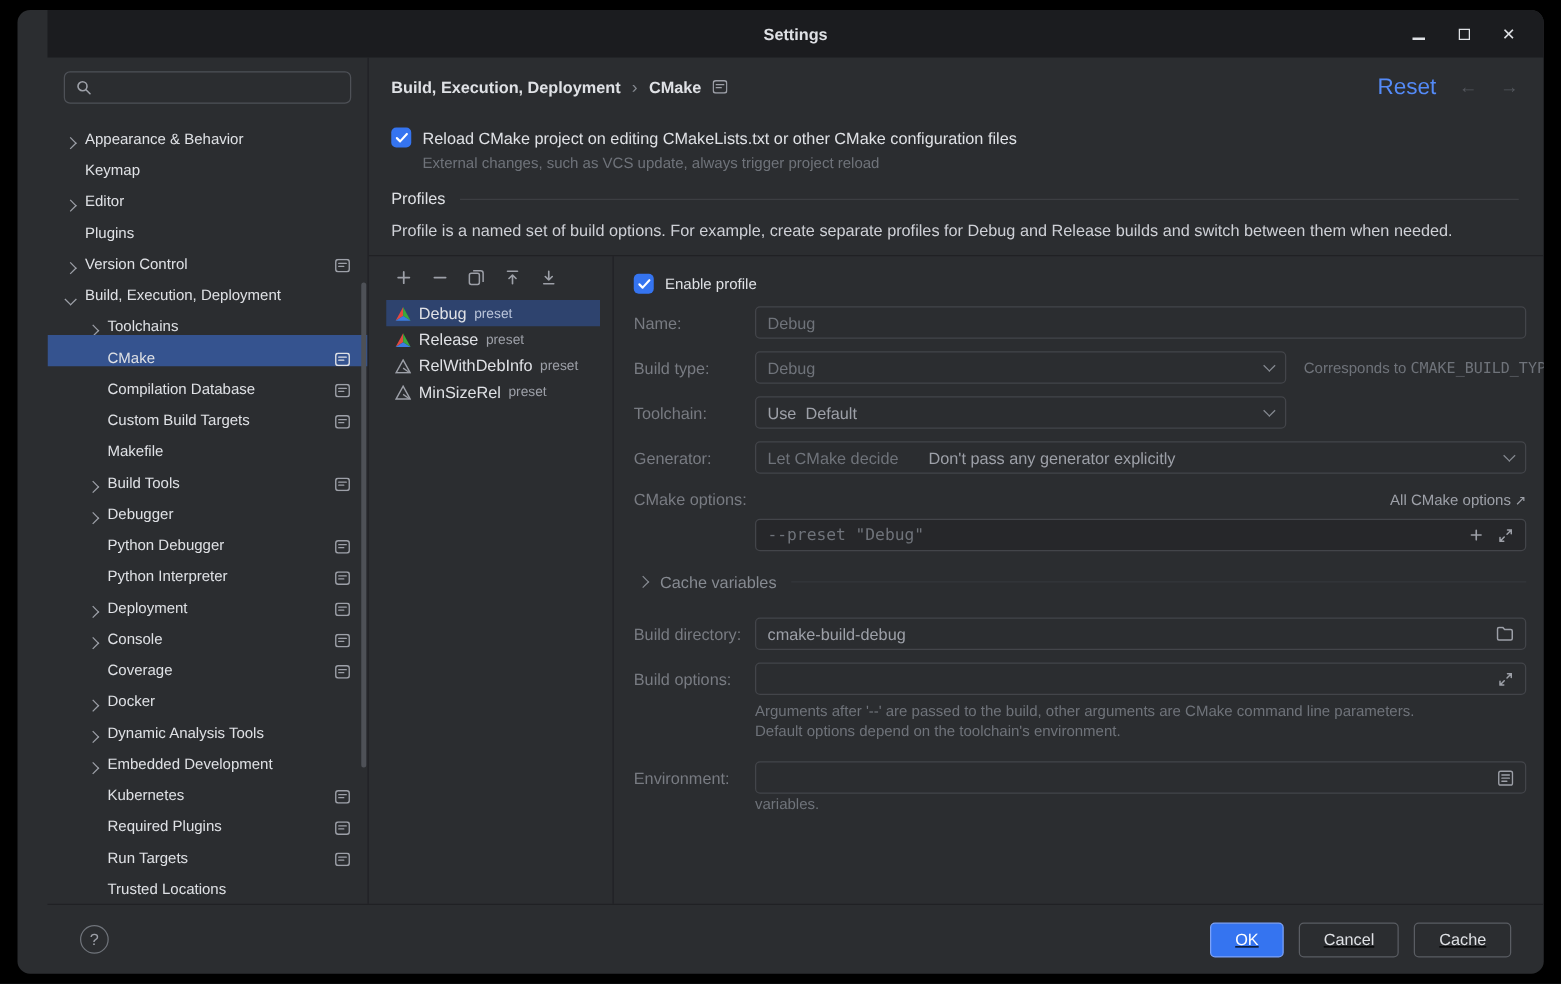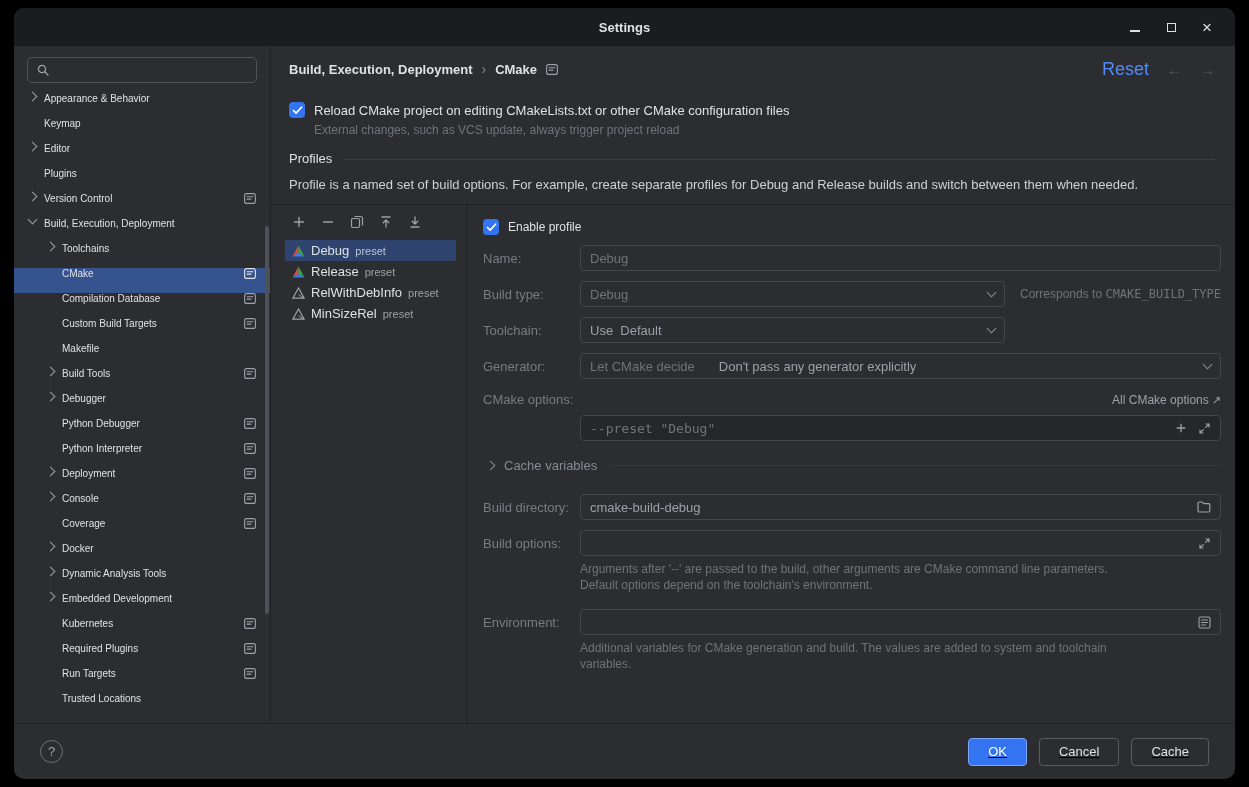--- a/index.html
+++ b/index.html
@@ -6,21 +6,21 @@
   html,body { margin:0; padding:0; }
   body {
     width:1249px; height:787px; background:#000;
     font-family:"Liberation Sans","DejaVu Sans",sans-serif;
     position:relative; overflow:hidden;
     -webkit-font-smoothing:antialiased;
   }
   .frame {
     position:absolute; left:14px; top:8px; width:1221px; height:771px;
     background:#2b2d30; border-radius:10px; overflow:hidden;
-    display:flex; flex-direction:column;
+    display:flex; flex-direction:column;padding-left:24px;
   }
   
   .titlebar { height:38px; flex:0 0 auto; background:#1b1c1f; position:relative;
     display:flex; align-items:center; }
   .title { position:absolute; left:0; right:0; text-align:center;
     color:#dfe1e5; font-size:13px; font-weight:bold; }
   .win-controls { margin-left:auto; display:flex; align-items:center; gap:12px;
     padding-right:16px; position:relative; z-index:2; }
   .wc { width:24px; height:24px; display:flex; align-items:center; justify-content:center;
     color:#dfe1e5; cursor:default; }
@@ -29,22 +29,22 @@
   .close-glyph { font-size:17px; line-height:1; }
   
   .main { flex:1; min-height:0; display:flex; }
   .sidebar { width:257px; flex:0 0 auto; border-right:1px solid #202124;
     display:flex; flex-direction:column; position:relative; }
   .search-wrap { margin:11px 13px 6px 13px; height:26px; border:1px solid #4e5157;
     border-radius:5px; display:flex; align-items:center; gap:6px; padding:0 8px; }
   .search-input { flex:1; min-width:0; background:transparent; border:none; outline:none;
     color:#dfe1e5; font-size:13px; font-family:inherit; }
   .tree { flex:1; overflow:hidden; padding-top:4px; }
-  .tree-row { height:25px; display:flex; align-items:flex-start; padding-right:14px;
-    color:#dfe1e5; font-size:10px; position:relative; cursor:default; white-space:nowrap; }
+  .tree-row { height:25px; display:flex; align-items:flex-end; padding-right:14px;
+    color:#dfe1e5; font-size:12px; position:relative; cursor:default; white-space:nowrap; }
   .tree-row.lvl1 { padding-left:30px; }
   .tree-row.lvl2 { padding-left:48px; }
   .tree-row.selected { background:#35538f; }
   .chev-icon { position:absolute; width:7px; height:7px;
     border-right:1.4px solid #9da0a8; border-bottom:1.4px solid #9da0a8; }
   .chev-icon.right { transform:rotate(-45deg); }
   .chev-icon.down  { transform:rotate(45deg); margin-top:-2px; }
   .lvl1 .chev-icon { left:15px; }
   .lvl2 .chev-icon { left:33px; }
   .row-spacer { flex:1; }
@@ -578,21 +578,20 @@
               <span class="field-icons">
                   <span class="f-icon">
                     <svg width="13" height="13" viewBox="0 0 13 13" fill="none">
                       <rect x="1" y="1" width="11" height="11" rx="1.5" stroke="currentColor" stroke-width="1.1"></rect>
                       <path d="M3.5 4h6M3.5 6.5h6M3.5 9h4" stroke="currentColor" stroke-width="1.1" stroke-linecap="round"></path>
                     </svg>
                   </span>
                 </span>
             </div>
           </div>
-          <div class="hint">Additional variables for CMake generation and build. The values are added to system and toolchain</div>
           <div class="hint" style="margin-top:0">variables.</div>
 
         </div>
       </div>
     </section>
   </div>
 
   <div class="footer">
     <span class="help-btn">?</span>
     <span class="footer-buttons">

